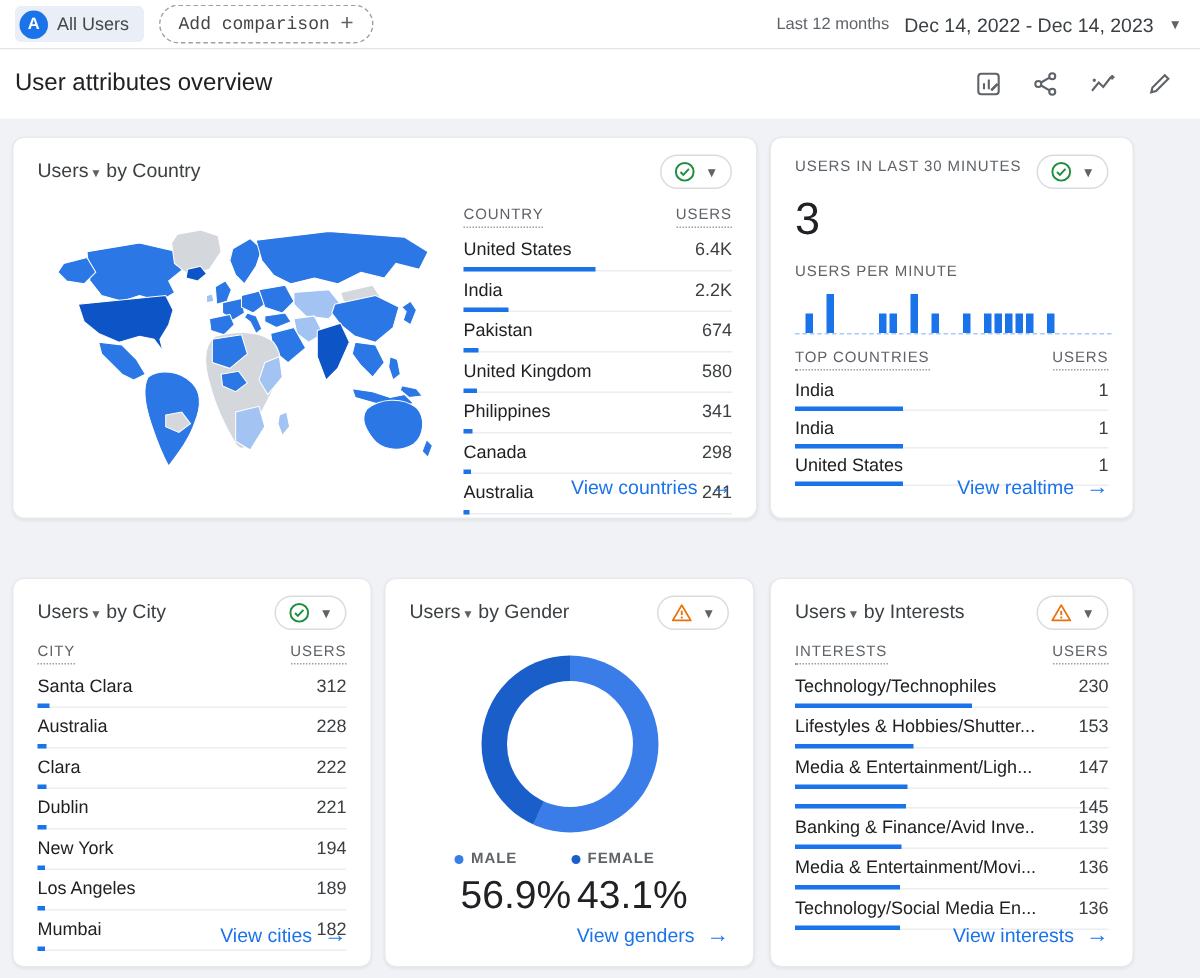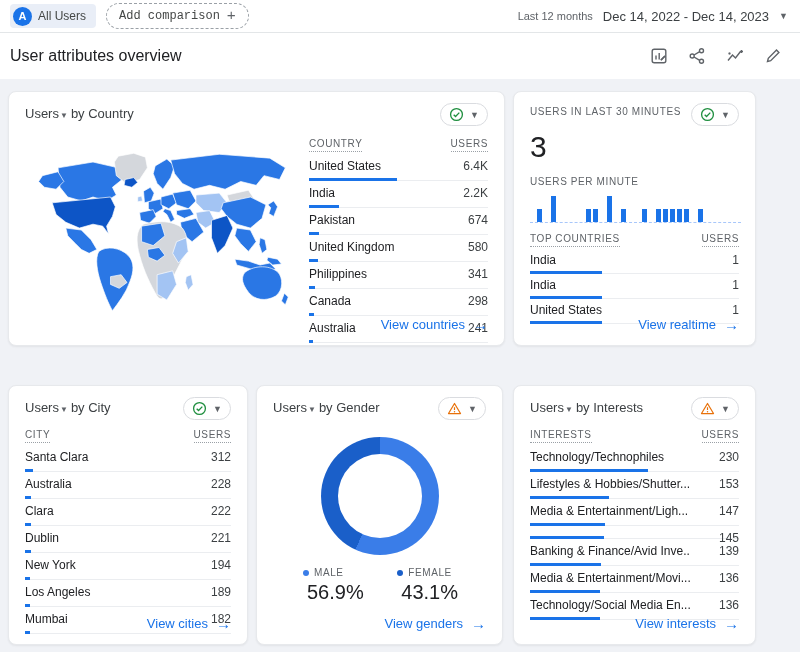--- a/index.html
+++ b/index.html
@@ -87,22 +87,22 @@
 
   
   .donut-wrap { display:flex; justify-content:center; margin-top:17px; }
   .donut { width:118px; height:118px; border-radius:50%; position:relative; }
   .donut::after { content:""; position:absolute; left:17px; top:17px; width:84px; height:84px;
                   border-radius:50%; background:#fff; }
   .gender-legend { display:flex; justify-content:space-between; margin-top:12px; padding:0 28px 0 30px; }
   .leg-item { text-align:left; }
   .leg-top { display:flex; align-items:center; gap:5px; }
   .dot { width:6px; height:6px; border-radius:50%; }
-  .leg-label { font-size:10px; letter-spacing:.6px; color:#5f6368; }
-  .leg-pct { font-size:20px; color:#202124; margin-top:3px; margin-left:4px; }
+  .leg-label { font-size:10px; letter-spacing:.6px; color:#5f6368;font-weight:bold; }
+  .leg-pct { font-size:26px; color:#202124; margin-top:3px; margin-left:4px; }
 </style>
 </head>
 <body>
 
 <div class="topbar">
   <div class="chip-all">
     <span class="chip-avatar">A</span>
     <span class="chip-all-label">All Users</span>
   </div>
   <div class="chip-add">

